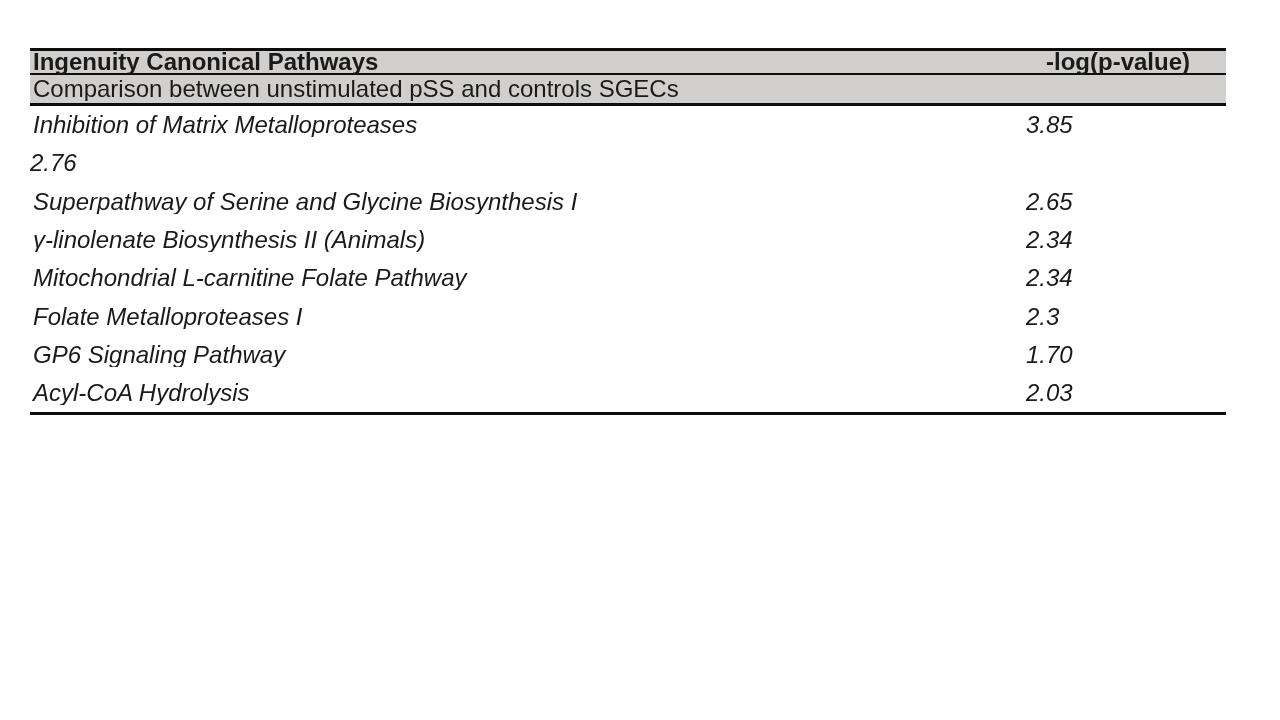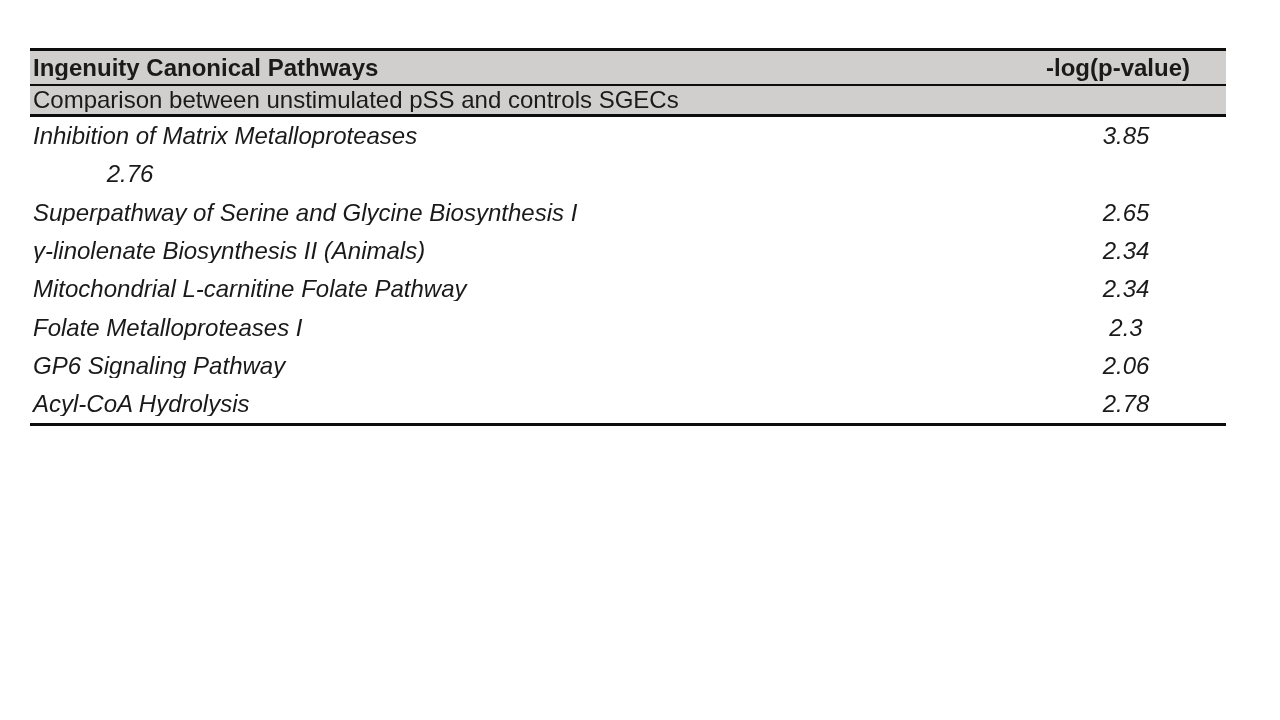--- a/index.html
+++ b/index.html
@@ -18,21 +18,21 @@
     width: 1196px;
     border-top: 3px solid #0d0d0d;
     border-bottom: 3px solid #0d0d0d;
   }
   .row {
     display: flex;
     align-items: center;
     width: 100%;
   }
   .header-row {
-    height: 35px;
+    height: 24px;
     background: #d0cfce;
     border-bottom: 2px solid #0d0d0d;
     font-weight: bold;
   }
   .subheader-row {
     height: 31px;
     background: #d0cfce;
     border-bottom: 3px solid #0d0d0d;
     align-items: center;
   }
@@ -44,21 +44,21 @@
   .cell-pathway {
     flex: 1 1 auto;
     padding-left: 3px;
     font-size: 24px;
     line-height: 1;
     white-space: nowrap;
     overflow: hidden;
   }
   .cell-value {
     flex: 0 0 200px;
-    text-align: center;
+    text-align: left;
     font-size: 24px;
     line-height: 1;
   }
   .header-row .cell-pathway { font-size: 24px; }
   .header-row .cell-value {
     text-align: right;
     padding-right: 36px;
   }
   .subheader-row .cell-pathway { font-size: 24px; }
 </style>
@@ -102,21 +102,21 @@
   </div>
 
   <div class="row data-row">
     <div class="cell-pathway">Folate Metalloproteases I</div>
     <div class="cell-value">2.3</div>
   </div>
 
 
   <div class="row data-row">
     <div class="cell-pathway">GP6 Signaling Pathway</div>
-    <div class="cell-value">2.06</div>
+    <div class="cell-value">1.70</div>
   </div>
 
   <div class="row data-row">
     <div class="cell-pathway">Acyl-CoA Hydrolysis</div>
-    <div class="cell-value">2.78</div>
+    <div class="cell-value">2.03</div>
   </div>
 
 </div>
 
 </body></html>

